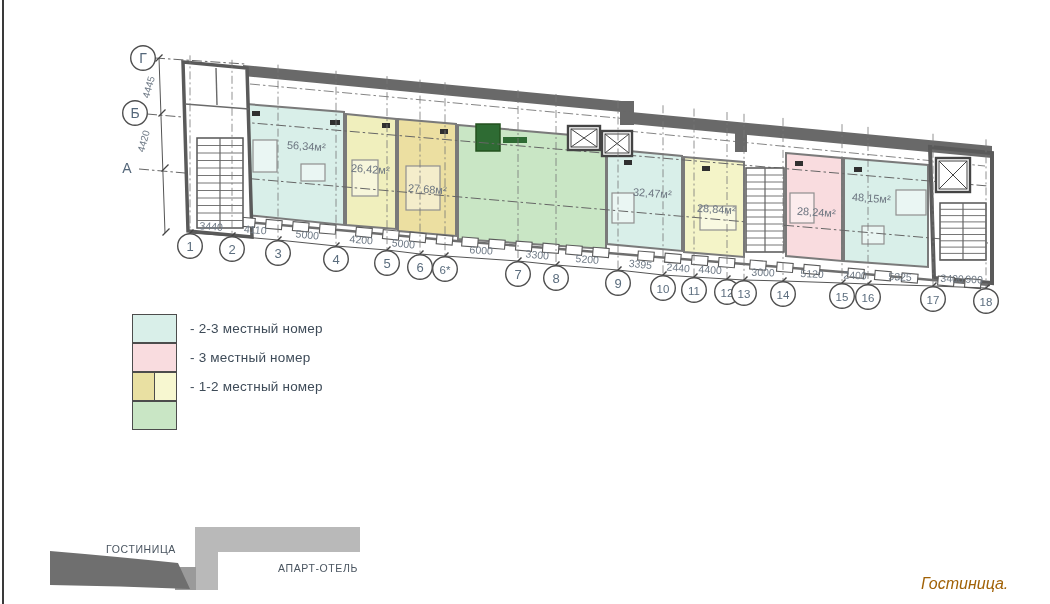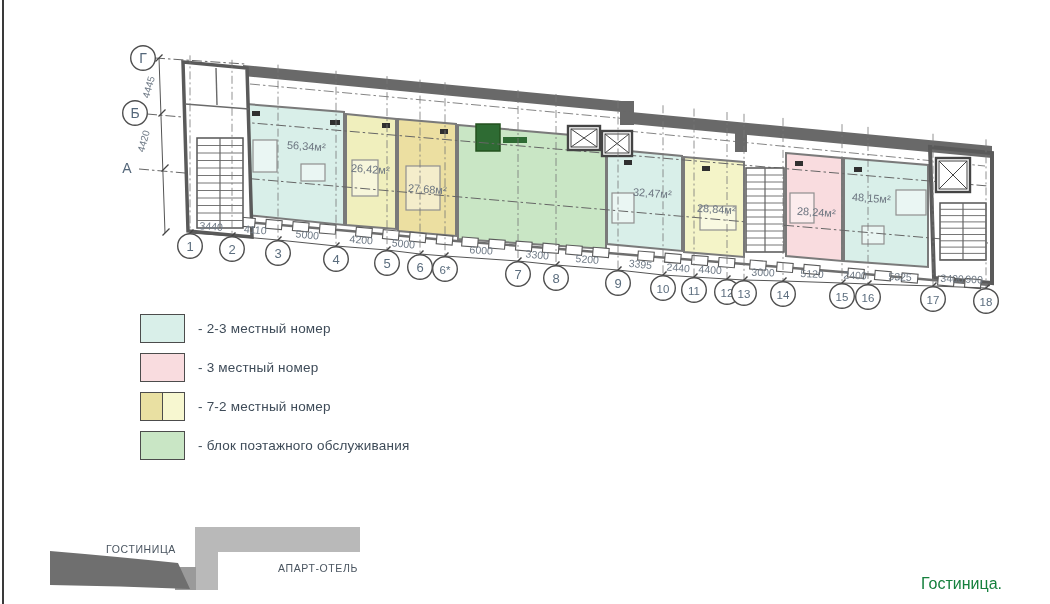--- a/index.html
+++ b/index.html
@@ -1,27 +1,27 @@
 <!DOCTYPE html>
 <html><head>
 <meta charset="utf-8">
 <style>
   html,body{margin:0;padding:0;background:#fff;}
   body{font-family:"Liberation Sans","DejaVu Sans",sans-serif;}
   .page{position:relative;width:1050px;height:604px;background:#ffffff;overflow:hidden;}
   .page-border-left{position:absolute;left:2px;top:0;width:2px;height:604px;background:#3a3a3a;}
   svg{position:absolute;left:0;top:0;}
-  .legend{position:absolute;left:140px;top:314px;display:flex;flex-direction:column;gap:10px;}
+  .legend{position:absolute;left:132px;top:314px;display:flex;flex-direction:column;}
   .legend-row{display:flex;align-items:center;height:29px;}
   .swatch{width:45px;height:29px;border:1.6px solid #4c4c4c;box-sizing:border-box;margin-right:13px;background:#fff;overflow:hidden;}
   .swatch .half{flex:1 1 50%;height:100%;}
   .swatch .half.first{border-right:1.6px solid #4c4c4c;}
   .legend-label{font-size:13.5px;color:#3e4b58;letter-spacing:.2px;}
   .keyplan{position:absolute;left:40px;top:515px;width:340px;height:85px;}
-  .caption{position:absolute;left:921px;top:575px;font-size:16px;color:#15803d;}
+  .caption{position:absolute;left:921px;top:575px;font-size:16px;color:#a16207;font-style:italic;}
 </style>
 </head>
 <body>
 
 <div class="page">
   <div class="page-border-left"></div>
 
   <svg id="plan" width="1050" height="604" viewBox="0 0 1050 604">
       <polygon points="246,104 344,112 344,225 246,215" fill="#d9efe9" stroke="#7a7a7a" stroke-width="2"></polygon>
       <polygon points="346,114 396,119 396,229 346,225" fill="#f0efbd" stroke="#7a7a7a" stroke-width="2"></polygon>
@@ -261,25 +261,24 @@
     </div>
     <div class="legend-row">
       <div class="swatch" id="sw1" style="background: rgb(249, 220, 223);"></div>
       <span class="legend-label">- 3 местный номер</span>
     </div>
     <div class="legend-row">
       <div class="swatch" id="sw2" style="display: flex;">
           <div class="half first" style="background: rgb(233, 224, 162);"></div>
           <div class="half" style="background: rgb(247, 247, 208);"></div>
         </div>
-      <span class="legend-label">- 7-2 местный номер</span>
+      <span class="legend-label">- 1-2 местный номер</span>
     </div>
     <div class="legend-row">
       <div class="swatch" id="sw3" style="background: rgb(201, 230, 197);"></div>
-      <span class="legend-label">- блок поэтажного обслуживания</span>
     </div>
   </div>
 
   <svg class="keyplan" width="340" height="85" viewBox="0 0 340 85">
     <path d="M155,12 H320 V37 H178 V75 H155 Z" fill="#b9b9b9"></path>
     <rect x="135" y="52" width="21" height="23" fill="#9a9a9a"></rect>
     <path d="M10 36 Q70 41 138 48 L150 74 Q80 71 10 70 Z" fill="#6f6f6f"></path>
     <text x="101" y="38" text-anchor="middle" font-size="10.5" fill="#4a5560" letter-spacing="0.6">ГОСТИНИЦА</text>
     <text x="278" y="57" text-anchor="middle" font-size="10.5" fill="#4a5560" letter-spacing="0.6">АПАРТ-ОТЕЛЬ</text>
   </svg>

